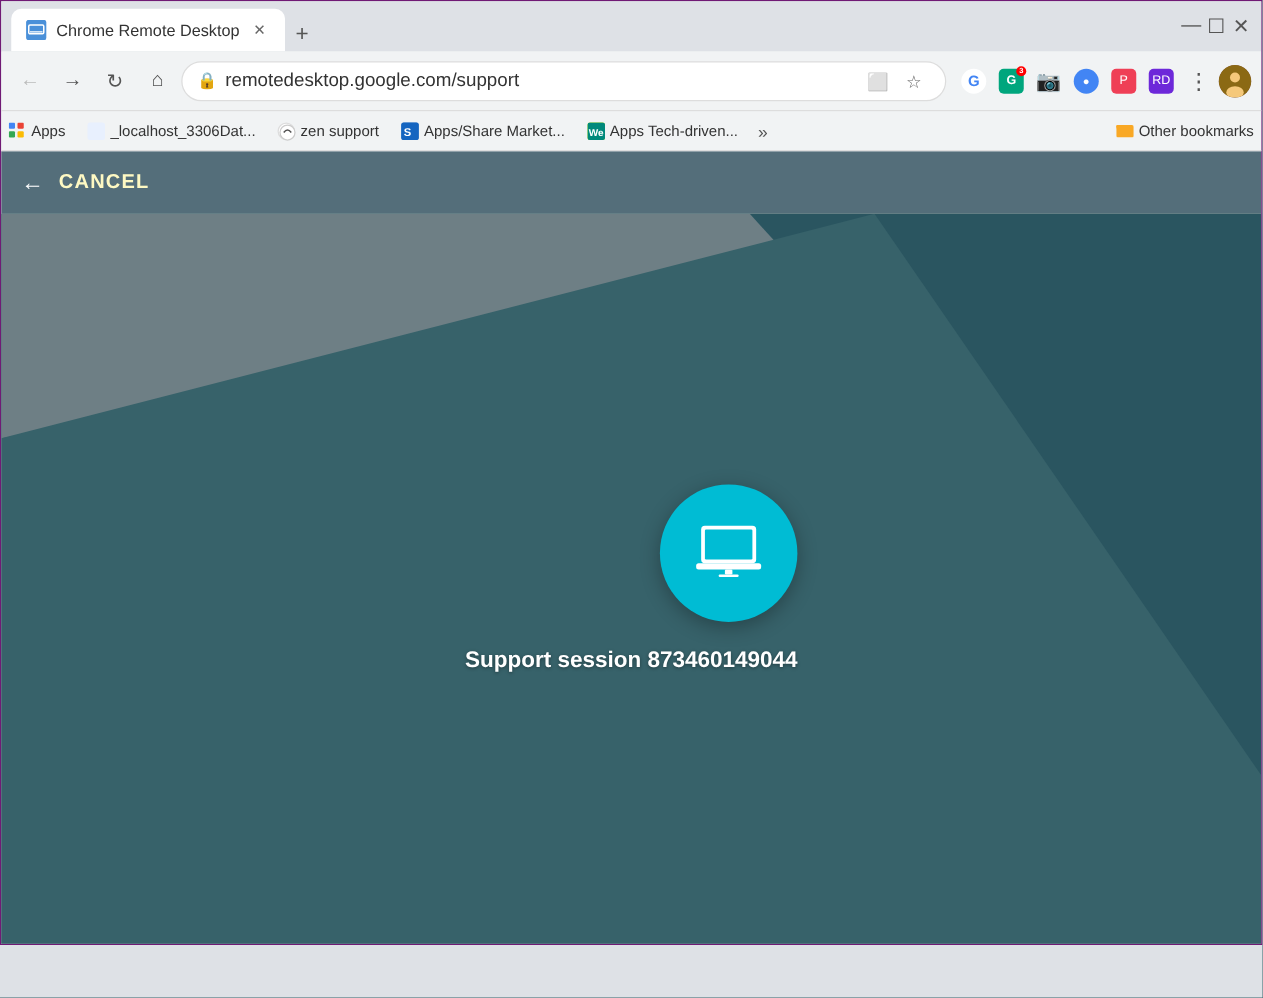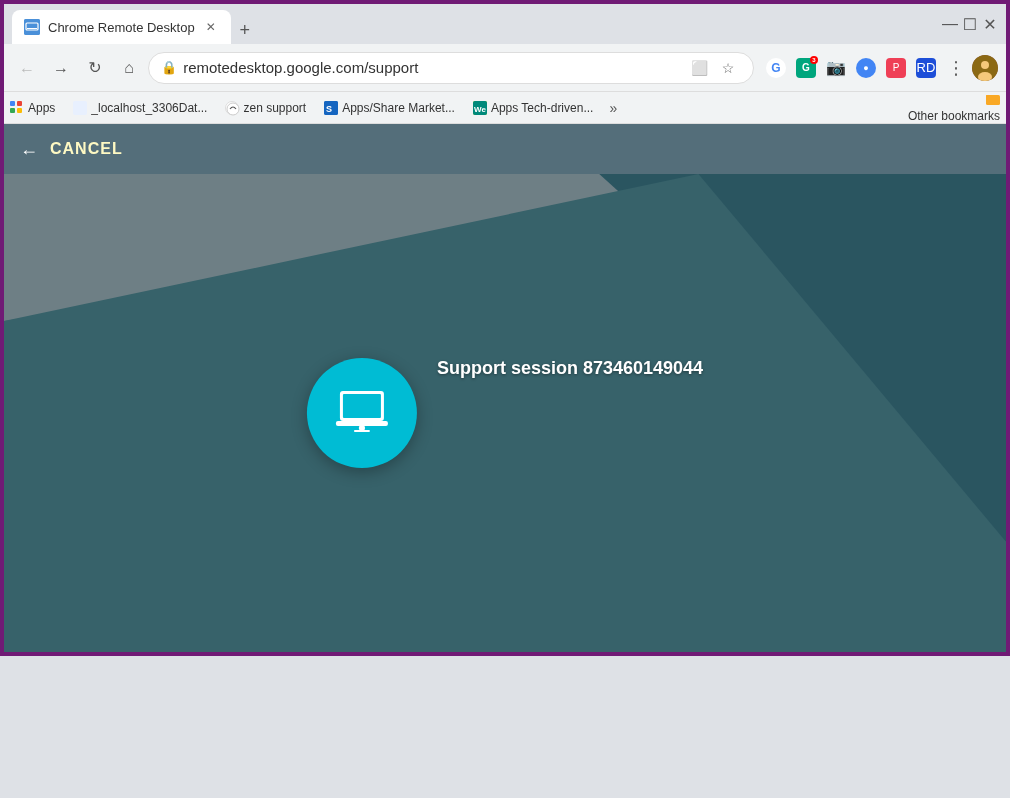--- a/index.html
+++ b/index.html
@@ -1,19 +1,19 @@
 <!DOCTYPE html>
 <html><head>
   <meta charset="utf-8">
   <style>
     * { margin: 0; padding: 0; box-sizing: border-box; }
     body { width: 1010px; height: 798px; font-family: Arial, sans-serif; overflow: hidden; background: #dee1e6; }
 
     
-    .browser-window { width: 1010px; height: 656px; display: flex; flex-direction: column; border: 4px solid #701a75; }
+    .browser-window { width: 1010px; height: 756px; display: flex; flex-direction: column; border: 1px solid #701a75; }
 
     .title-bar {
       height: 40px; background: #dee1e6; display: flex; align-items: center;
       padding: 0 8px; gap: 8px; flex-shrink: 0;
     }
     .tab-strip {
       display: flex; align-items: flex-end; flex: 1; height: 100%;
     }
     .tab {
       height: 34px; background: #fff; border-radius: 8px 8px 0 0;
@@ -59,21 +59,21 @@
     .menu-btn { font-size: 18px; color: #555; }
     .profile-btn { width: 26px; height: 26px; border-radius: 50%; background: #8b5e3c; overflow: hidden; display: flex; align-items: center; justify-content: center; cursor: pointer; }
 
     .bookmarks-bar {
       height: 32px; background: #f1f3f4; display: flex; align-items: center;
       padding: 0 0; gap: 6px; flex-shrink: 0; border-bottom: 1px solid #ddd; font-size: 12px;
     }
     .bm-item { display: flex; align-items: center; gap: 4px; padding: 2px 6px; border-radius: 4px; cursor: pointer; white-space: nowrap; color: #333; }
     .bm-favicon { width: 14px; height: 14px; border-radius: 2px; flex-shrink: 0; }
     .bm-more { color: #555; font-size: 14px; padding: 2px 4px; cursor: pointer; }
-    .bm-folder { display: flex; align-items: flex-end; gap: 4px; padding: 2px 6px; border-radius: 4px; cursor: pointer; color: #333; flex-direction: column; }
+    .bm-folder { display: flex; align-items: flex-start; gap: 4px; padding: 2px 6px; border-radius: 4px; cursor: pointer; color: #333; }
 
     
     .app-content { flex: 1; display: flex; flex-direction: column; overflow: hidden; }
 
     .app-header {
       height: 50px; background: #546e7a; display: flex; align-items: center;
       padding: 0 16px; gap: 12px; flex-shrink: 0;
     }
     .back-btn { color: #fff; font-size: 18px; cursor: pointer; display: flex; align-items: center; }
     .cancel-text { color: #fef9c3; font-size: 16px; font-weight: 600; letter-spacing: 1px; cursor: pointer; }
@@ -85,21 +85,21 @@
     .bg-gray-top {
       position: absolute; top: 0; left: 0; right: 0;
       height: 0;
       border-style: solid;
       border-width: 180px 1010px 0 0;
       border-color: #7a8a90 transparent transparent transparent;
     }
 
     .center-content {
       position: absolute; top: 50%; left: 50%; transform: translate(-50%, -50%);
-      display: flex; flex-direction: row; align-items: flex-start; gap: 20px;
+      display: flex; flex-direction: column; align-items: flex-end; gap: 20px;
       z-index: 10;
     }
 
     .laptop-icon-circle {
       width: 110px; height: 110px; border-radius: 50%;
       background: #00bcd4; display: flex; align-items: center; justify-content: center;
       box-shadow: 0 4px 16px rgba(0,0,0,0.3);
     }
 
     .laptop-svg { width: 64px; height: 64px; }
@@ -110,21 +110,21 @@
       white-space: nowrap;
     }
 
     
     .g-icon { width: 20px; height: 20px; border-radius: 50%; background: #fff; display: flex; align-items: center; justify-content: center; font-size: 12px; font-weight: bold; color: #4285f4; }
     
     .ext-icon-green { width: 20px; height: 20px; border-radius: 4px; background: #00a67d; display: flex; align-items: center; justify-content: center; color: #fff; font-size: 10px; font-weight: bold; }
     .ext-icon-camera { color: #666; font-size: 16px; }
     .ext-icon-circle { width: 20px; height: 20px; border-radius: 50%; background: #4285f4; display: flex; align-items: center; justify-content: center; color: #fff; font-size: 9px; }
     .ext-icon-pocket { width: 20px; height: 20px; border-radius: 4px; background: #ef3f56; display: flex; align-items: center; justify-content: center; color: #fff; font-size: 10px; }
-    .ext-icon-rd { width: 20px; height: 20px; border-radius: 4px; background: #1d4ed8; display: flex; align-items: center; justify-content: center; color: #fff; font-size: 13px; }
+    .ext-icon-rd { width: 20px; height: 20px; border-radius: 4px; background: #6d28d9; display: flex; align-items: center; justify-content: center; color: #fff; font-size: 10px; }
   </style>
 </head>
 <body>
 
 <div class="browser-window">
 
   <div class="title-bar">
     <div class="tab-strip">
       <div class="tab">
         <div class="tab-favicon">

